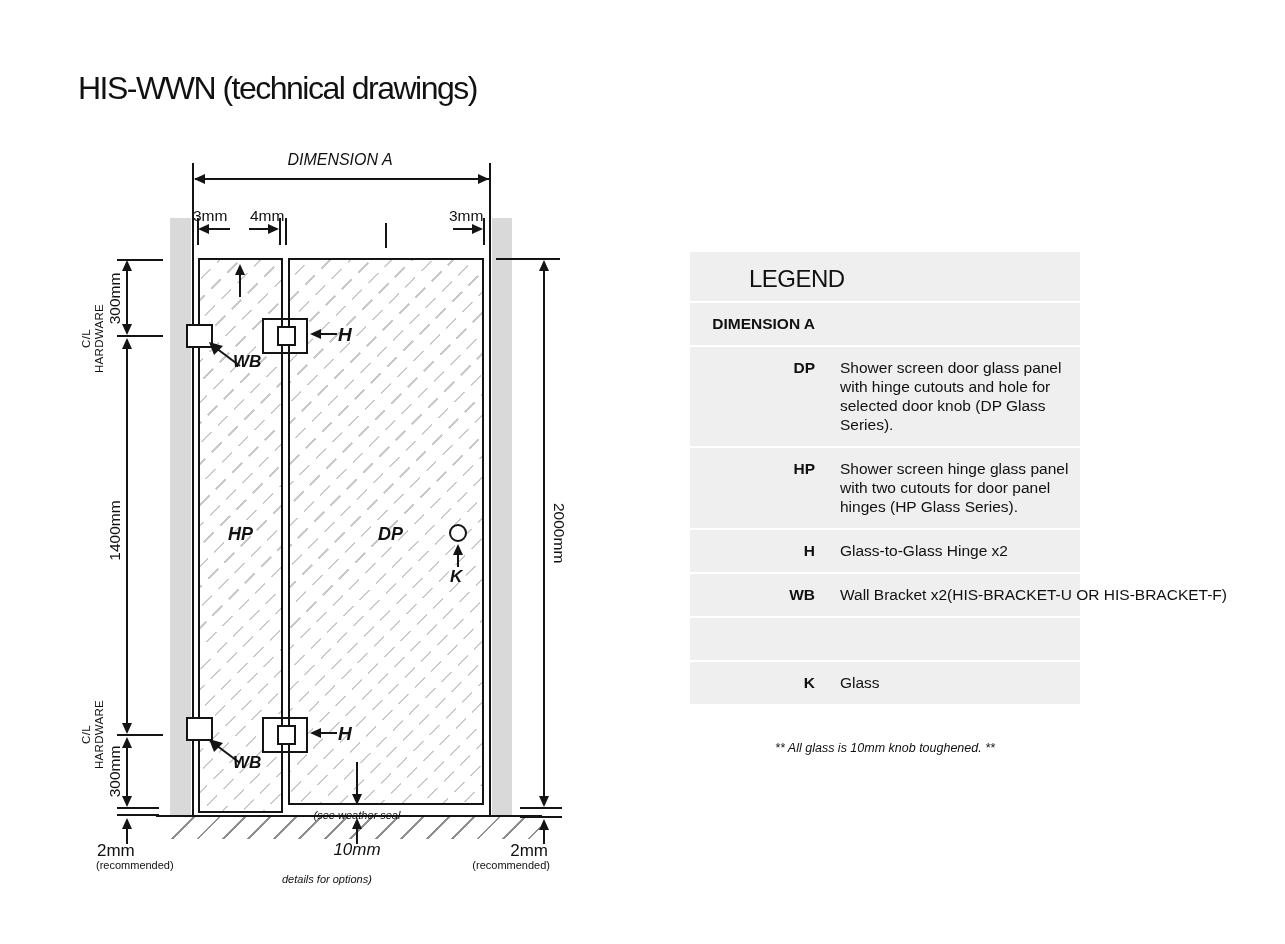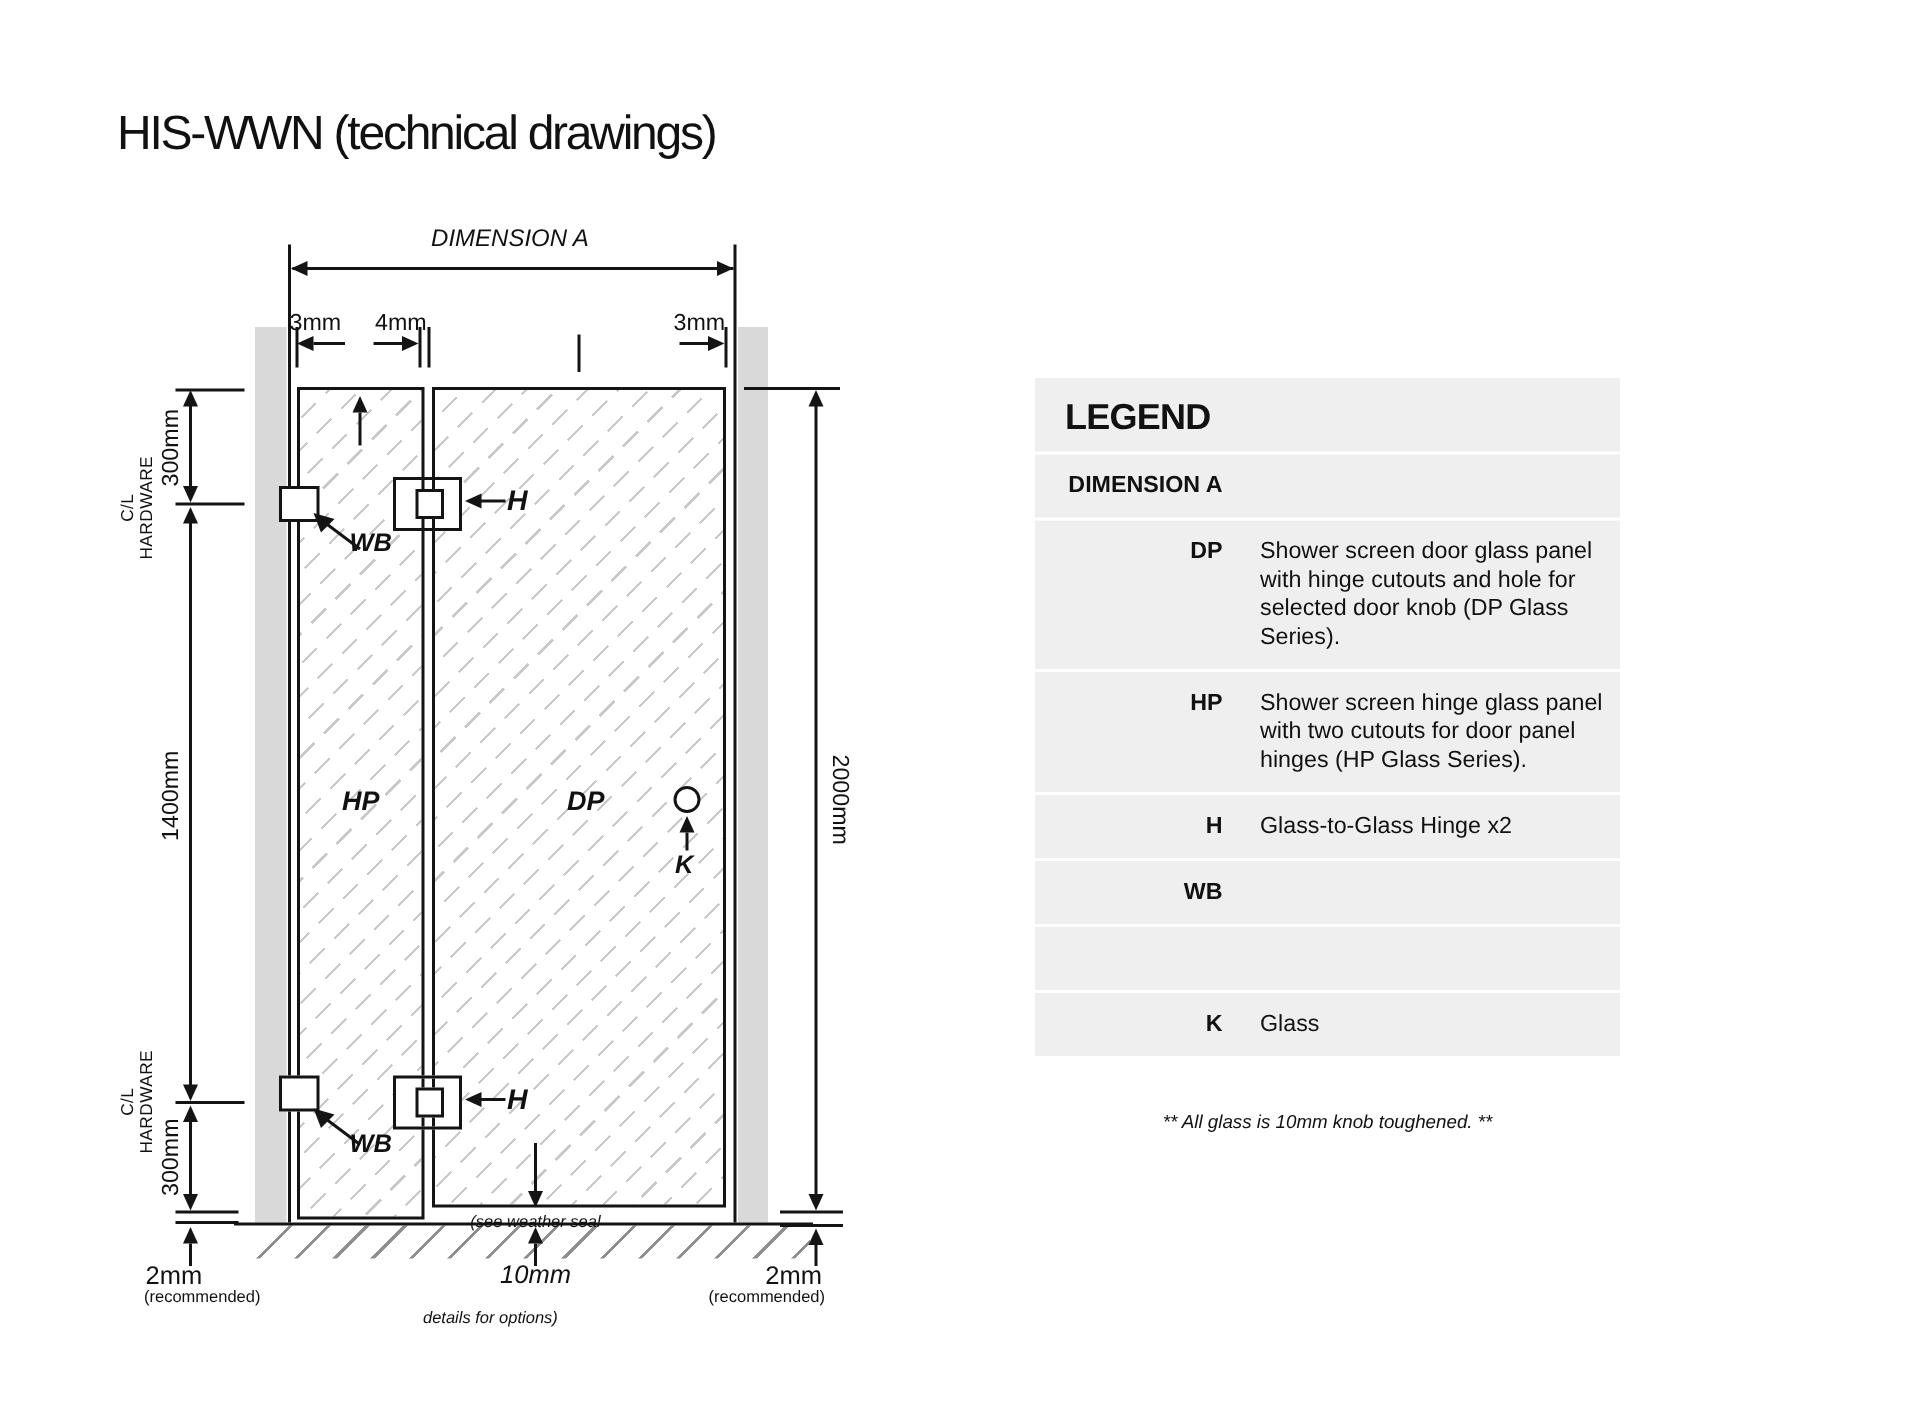--- a/index.html
+++ b/index.html
@@ -41,21 +41,21 @@
   .part-label  { position:absolute; font-size:18px; font-weight:bold; font-style:italic; white-space:nowrap; }
   .small-note  { position:absolute; font-size:11px; white-space:nowrap; }
   .rot { transform:rotate(-90deg); text-align:center; }
   .vert { writing-mode:vertical-rl; text-align:center; }
   .cl-label { font-size:11.5px; line-height:13px; letter-spacing:.3px; }
 
   .title { position:absolute; left:78px; top:70px; font-size:32px; font-weight:normal; letter-spacing:-1.5px; }
 
   
   .legend { position:absolute; left:690px; top:252px; width:390px; background:#efefef; }
-  .legend-heading { font-size:24px; font-weight:bold; letter-spacing:-.5px; padding:13px 0 8px 20px; }
+  .legend-heading { font-size:24px; font-weight:normal; letter-spacing:-.5px; padding:13px 0 8px 20px;margin-left:39px; }
   .legend-row { display:flex; border-top:2px solid #fff; padding:11px 0 12px; }
   .legend-term { width:125px; flex:none; text-align:right; font-weight:bold; font-size:15.5px; line-height:19px; }
   .legend-desc { margin-left:25px; width:232px; font-size:15.5px; line-height:19px; min-height:19px; }
   .legend-row.nowrap .legend-desc { width:auto; white-space:nowrap; }
   .legend-footnote { position:absolute; left:690px; top:741px; width:390px; text-align:center;
                      font-size:12.5px; font-style:italic; }
 </style>
 </head>
 <body>
 
@@ -212,20 +212,21 @@
     <div class="legend-row">
       <div class="legend-term">HP</div>
       <div class="legend-desc">Shower screen hinge glass panel with two cutouts for door panel hinges (HP Glass Series).</div>
     </div>
     <div class="legend-row">
       <div class="legend-term">H</div>
       <div class="legend-desc">Glass-to-Glass Hinge x2</div>
     </div>
     <div class="legend-row nowrap">
       <div class="legend-term">WB</div>
+      <div class="legend-desc">Wall Bracket x2(HIS-BRACKET-U OR HIS-BRACKET-F)</div>
     </div>
     <div class="legend-row">
       <div class="legend-term"></div>
       <div class="legend-desc"></div>
     </div>
     <div class="legend-row">
       <div class="legend-term">K</div>
       <div class="legend-desc">Glass</div>
     </div>
   </div>

